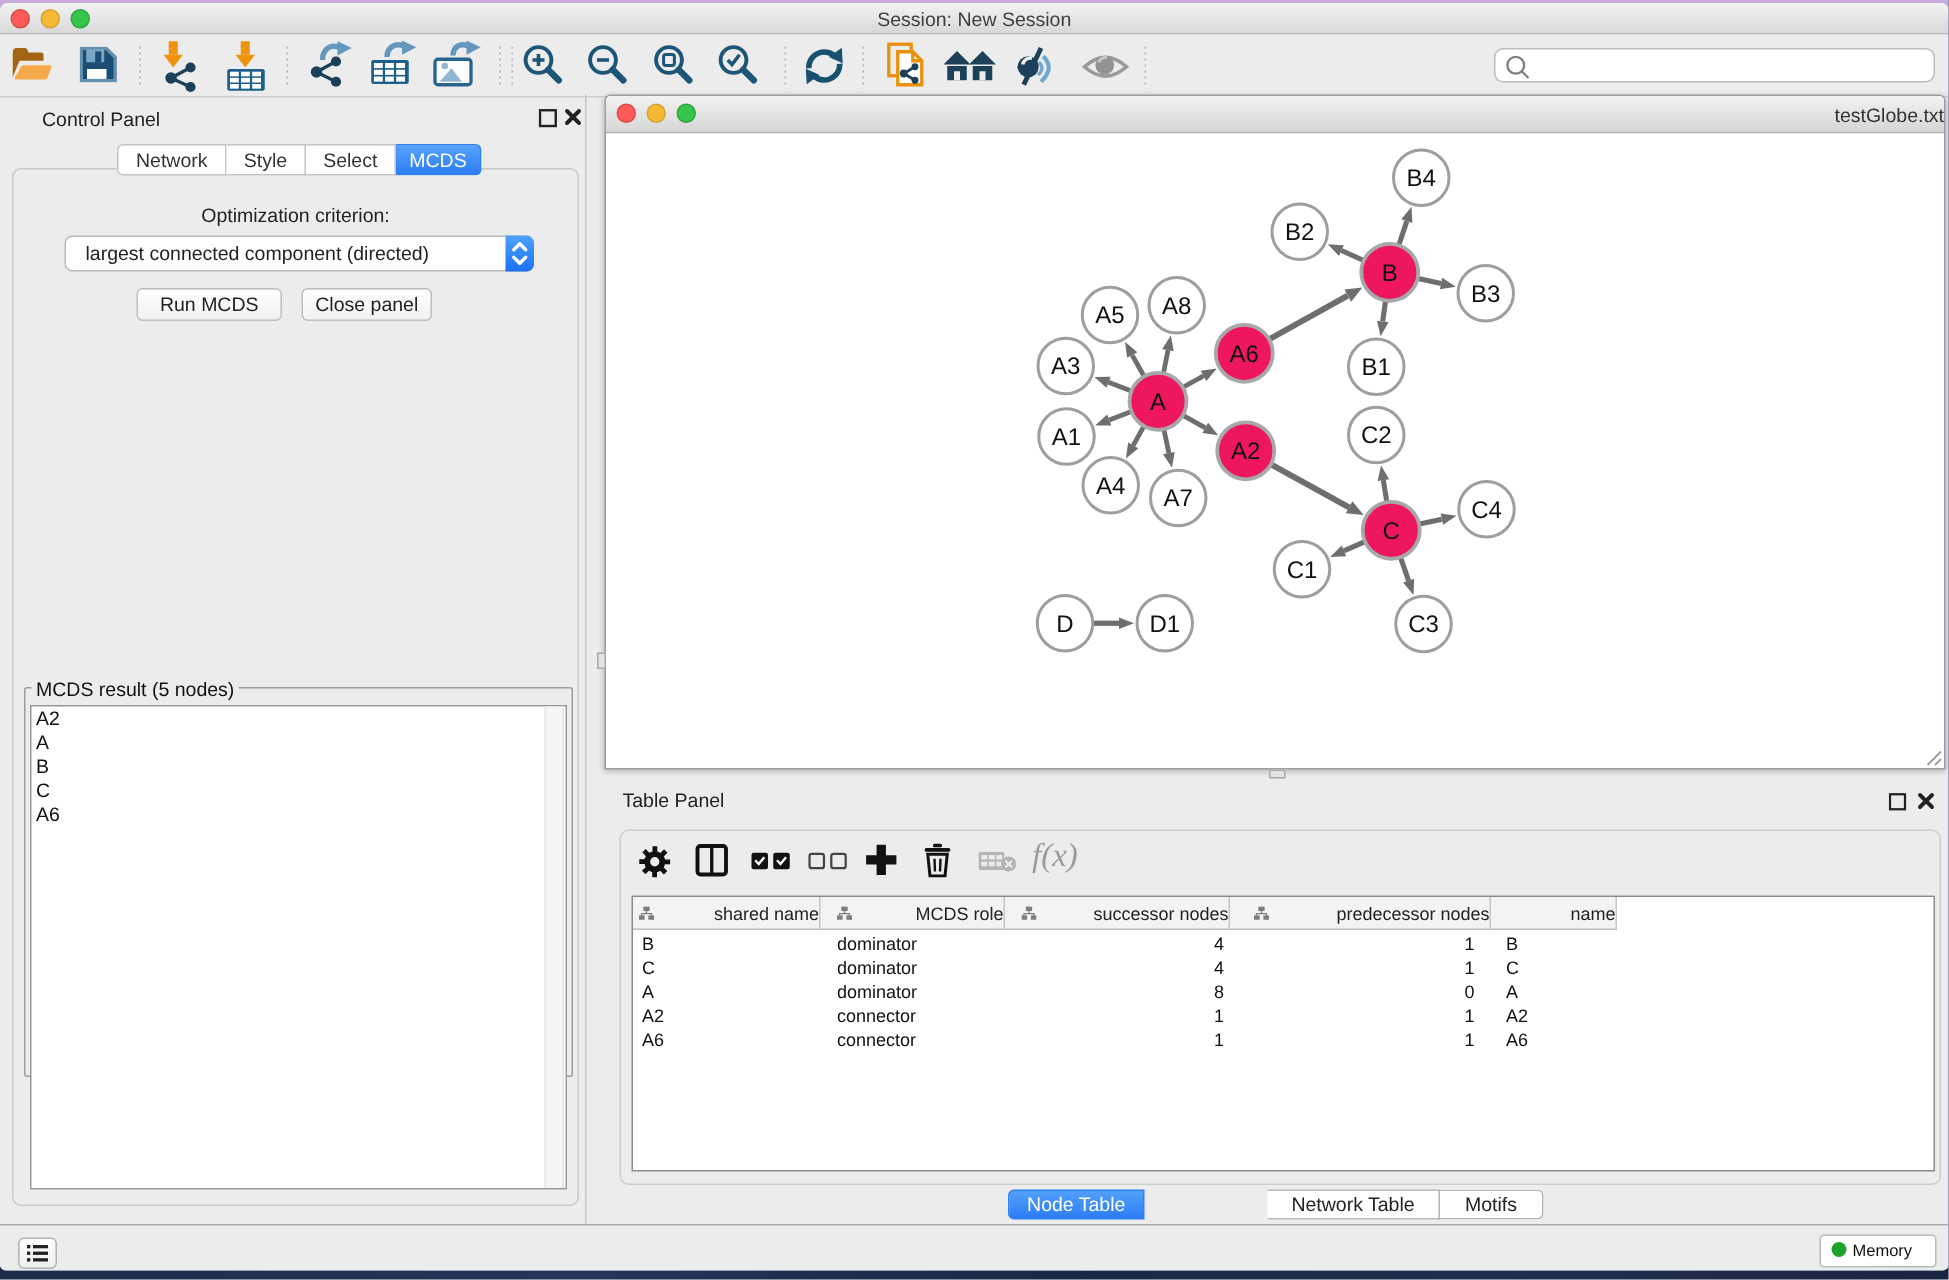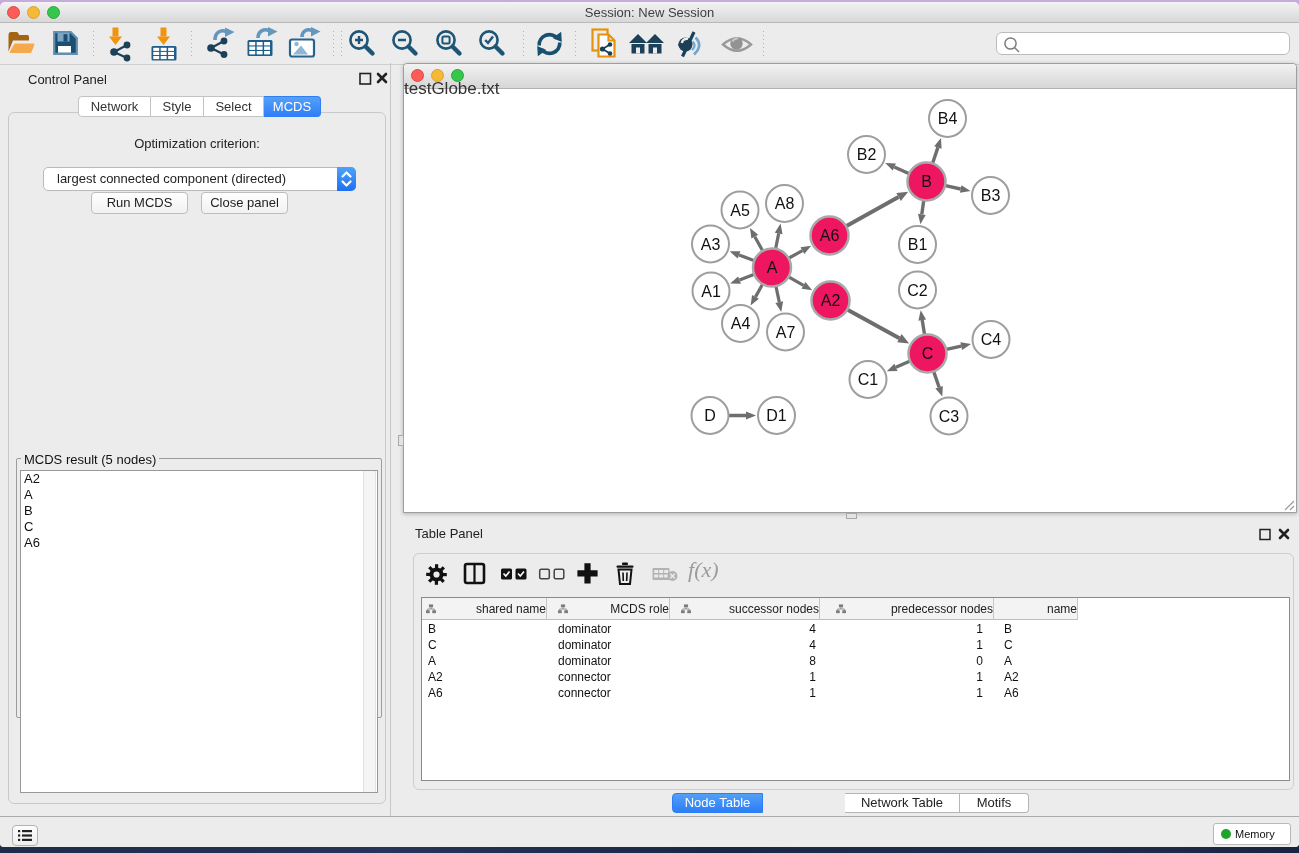--- a/index.html
+++ b/index.html
@@ -18,42 +18,42 @@
 #content{position:absolute;top:61px;left:0;width:100%;bottom:0;}
 
 #cp-title{position:absolute;left:28px;top:9px;font-size:13px;color:#222;}
 #cp-box{position:absolute;left:8px;top:49px;width:378px;height:692px;background:#ececec;border:1px solid #c9c9c9;border-radius:6px;}
 #cp-tabs{position:absolute;left:78px;top:33px;height:21px;display:flex;}
 .tab{font-size:13px;color:#333;background:#fff;border:1px solid #c3c3c3;border-left:none;line-height:19px;text-align:center;}
 .tab.first{border-left:1px solid #c3c3c3;border-radius:4px 0 0 4px;}
 .tab.last{border-radius:0 4px 4px 0;}
 .tab.sel{background:linear-gradient(#55a1f8,#2e7ef6);color:#fff;border-color:#2e7ef6;}
 #optlabel{position:absolute;left:8px;top:73px;width:378px;text-align:center;font-size:13px;color:#222;}
-#combo{position:absolute;left:43px;top:104px;width:313px;height:24px;background:#fff;border:1px solid #b9b9b9;border-radius:5px;font-size:13px;line-height:22px;color:#222;padding-left:13px;}
+#combo{position:absolute;left:43px;top:94px;width:313px;height:24px;background:#fff;border:1px solid #b9b9b9;border-radius:5px;font-size:13px;line-height:22px;color:#222;padding-left:13px;}
 #combo-btn{position:absolute;right:-1px;top:-1px;width:19px;height:24px;border-radius:0 5px 5px 0;background:linear-gradient(#4da2fa,#1d70f5);}
 .btn{position:absolute;top:129px;height:22px;background:linear-gradient(#ffffff,#f1f1f1);border:1px solid #bdbdbd;border-radius:4px;font-size:13px;text-align:center;line-height:20px;color:#222;}
 #fieldset{position:absolute;left:16px;top:395px;width:366px;height:260px;border:1px solid #9c9c9c;border-radius:2px;}
 #fs-legend{position:absolute;left:4px;top:-7px;background:#ececec;padding:0 3px;font-size:13px;color:#111;}
 #listbox{position:absolute;left:3px;top:11px;width:358px;height:323px;background:#fff;border:1px solid #989898;font-size:13px;color:#111;position:absolute;}
 #listbox div{padding-left:3px;height:16px;line-height:16px;}
 #lb-scroll{position:absolute;left:346px;top:12px;width:13px;height:321px;background:#f5f5f5;border-left:1px solid #e2e2e2;border-right:1px solid #e2e2e2;}
 #cp-split{position:absolute;left:390px;top:0;width:1px;height:753px;background:#c6c6c6;}
 
 #statusbar{position:absolute;left:0;top:753px;width:1299px;height:31px;background:#ececec;border-top:1px solid #ababab;}
 #sb-btn{position:absolute;left:12px;top:8px;width:26px;height:21px;background:linear-gradient(#fdfdfd,#eee);border:1px solid #b2b2b2;border-radius:4px;}
 #mem-btn{position:absolute;right:8px;top:6px;width:78px;height:22px;background:#fff;border:1px solid #b9b9b9;border-radius:3px;font-size:11px;color:#111;line-height:20px;}
 #mem-btn .dot{display:inline-block;width:10px;height:10px;border-radius:50%;background:#1fa32b;margin:0 4px 0 7px;vertical-align:-1px;}
 
 #netwin{position:absolute;left:403px;top:0px;width:894px;height:450px;background:#fff;border:1px solid #9e9e9e;border-radius:4px 4px 0 0;box-shadow:0 1px 4px rgba(0,0,0,0.25);}
 #nw-title{position:absolute;top:0;left:0;width:100%;height:25px;background:linear-gradient(#f2f2f2,#d6d6d6);border-bottom:1px solid #b1b1b1;border-radius:4px 4px 0 0;}
 #nw-title .tl{top:5px;}
 #nw-title .t1{left:7px;background:#fc5b57;border:0.5px solid #d94c44;}
 #nw-title .t2{left:27px;background:#f5b935;border:0.5px solid #d8a233;}
 #nw-title .t3{left:47px;background:#36c64c;border:0.5px solid #2ba73d;}
-#nw-title .wt{position:absolute;top:12px;width:100%;text-align:left;font-size:17px;line-height:25px;color:#333;}
+#nw-title .wt{position:absolute;top:0;width:100%;text-align:right;font-size:13px;line-height:25px;color:#333;}
 #nw-handle{position:absolute;left:-6px;top:371px;width:6px;height:11px;background:#e3e3e3;border:1px solid #a9a9a9;}
 #nw-bhandle{position:absolute;left:442px;top:449px;width:11px;height:6px;background:#e3e3e3;border:1px solid #a9a9a9;}
 
 #tp-title{position:absolute;left:415px;top:463px;font-size:13px;color:#222;}
 #tp-box{position:absolute;left:413px;top:490px;width:881px;height:237px;background:#ececec;border:1px solid #cdcdcd;border-radius:6px;}
 #tptable{position:absolute;left:7px;top:43px;width:869px;height:184px;background:#fff;border:1px solid #8a8a8a;}
 #tphead{position:absolute;left:0;top:0;width:656px;height:22px;background:#f3f3f3;border-bottom:1px solid #bdbdbd;}
 .th{position:absolute;top:0;height:22px;border-right:1px solid #c6c6c6;font-size:12px;color:#222;text-align:right;line-height:22px;}
 .trow{position:absolute;font-size:12px;color:#111;height:16px;line-height:16px;}
 

